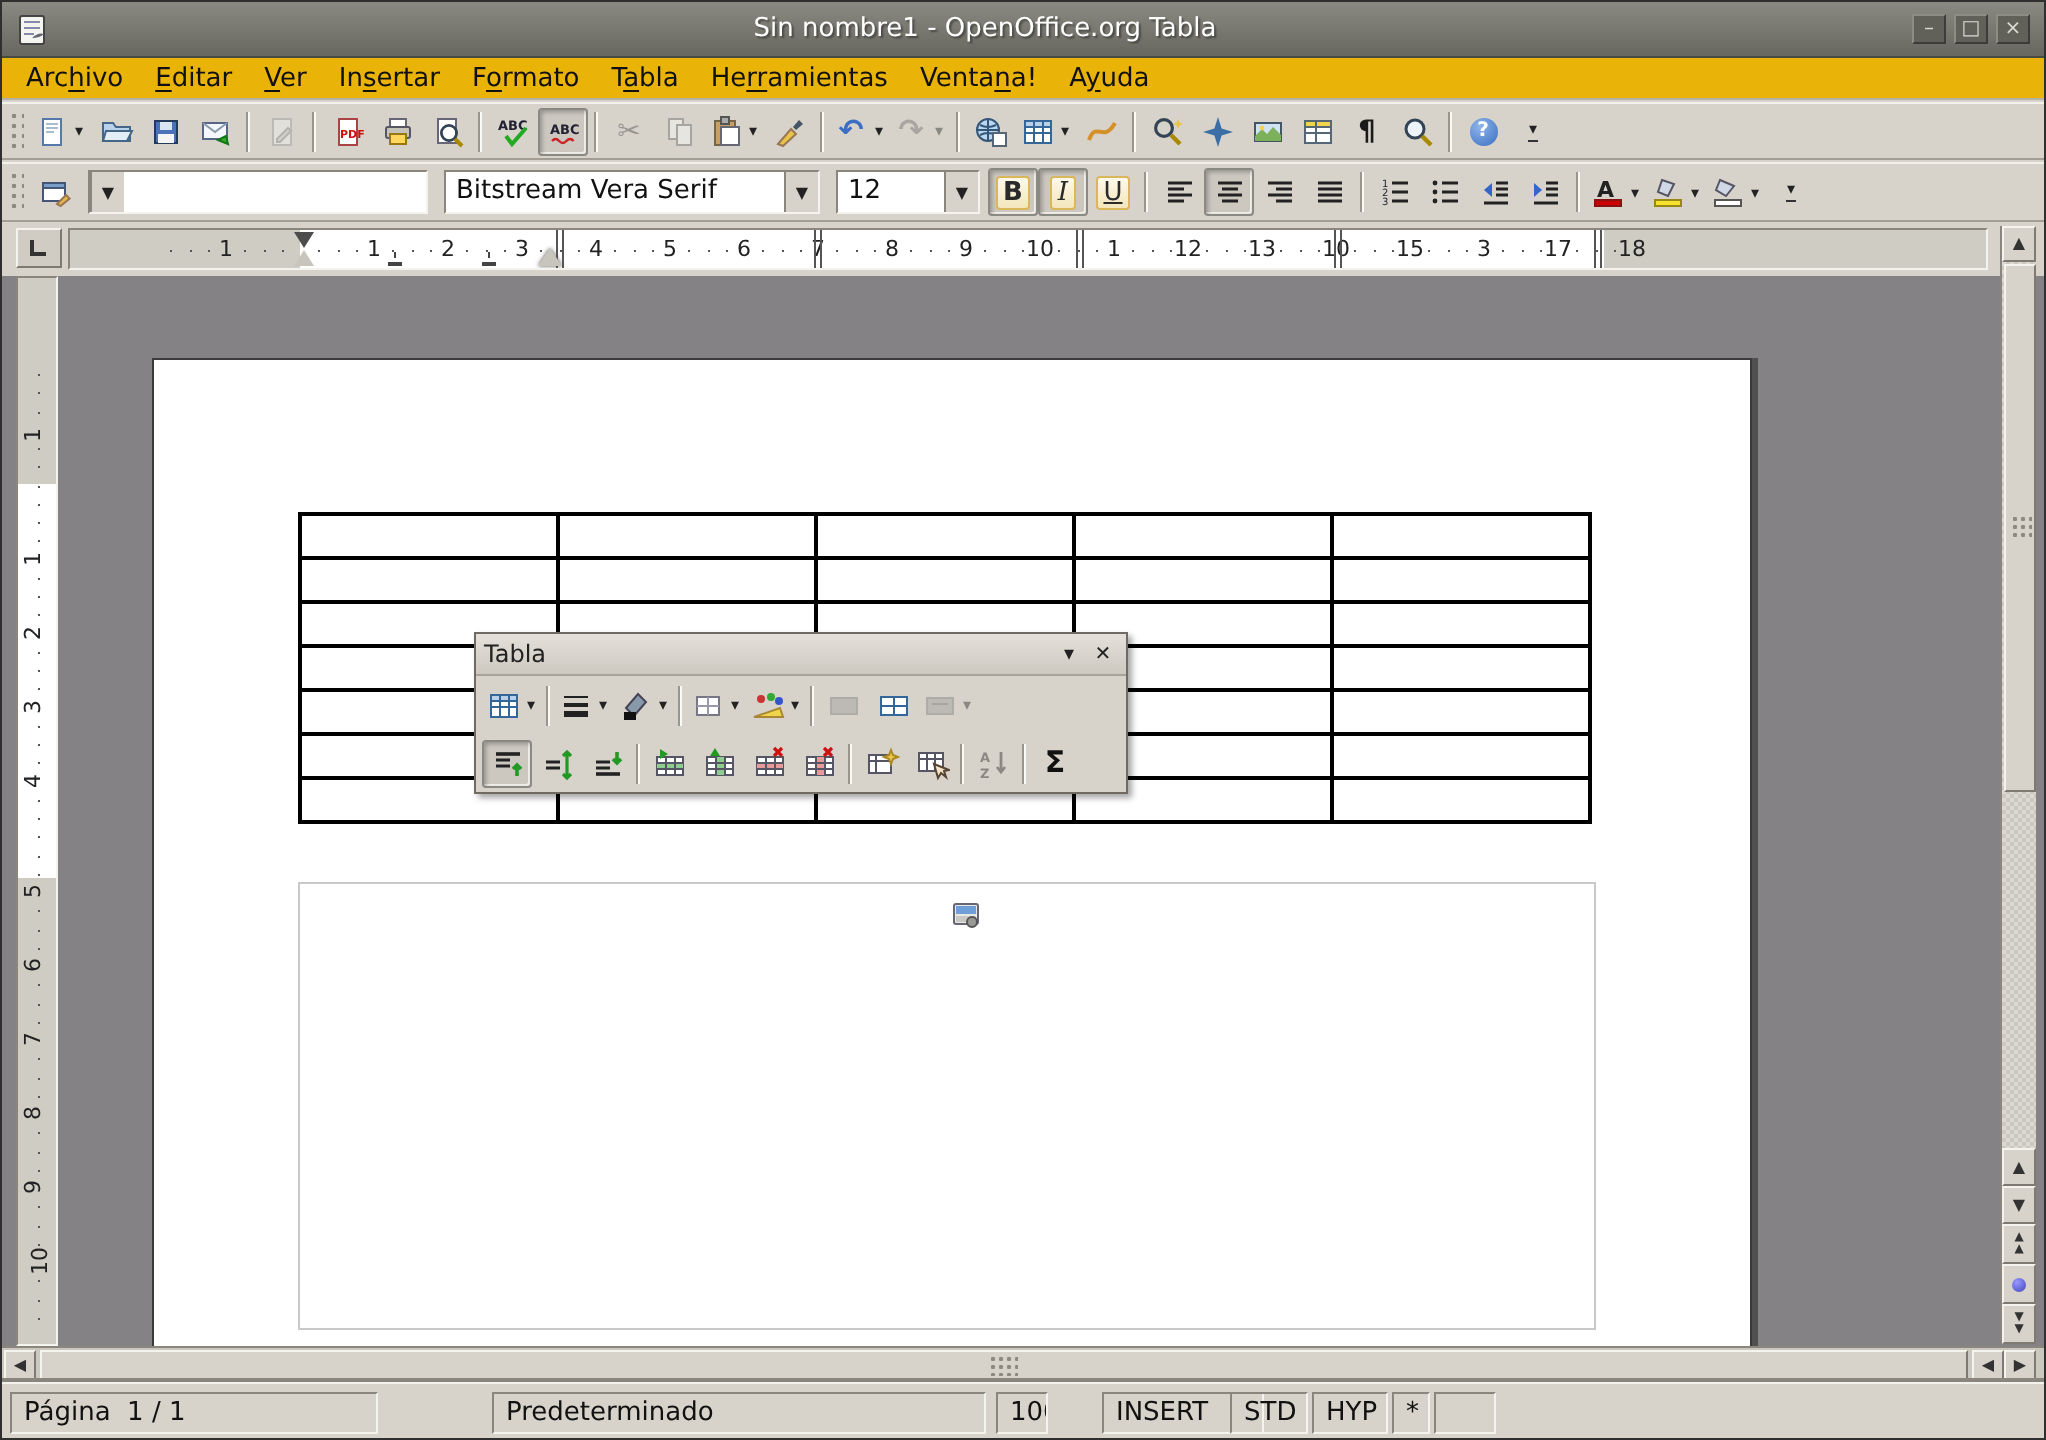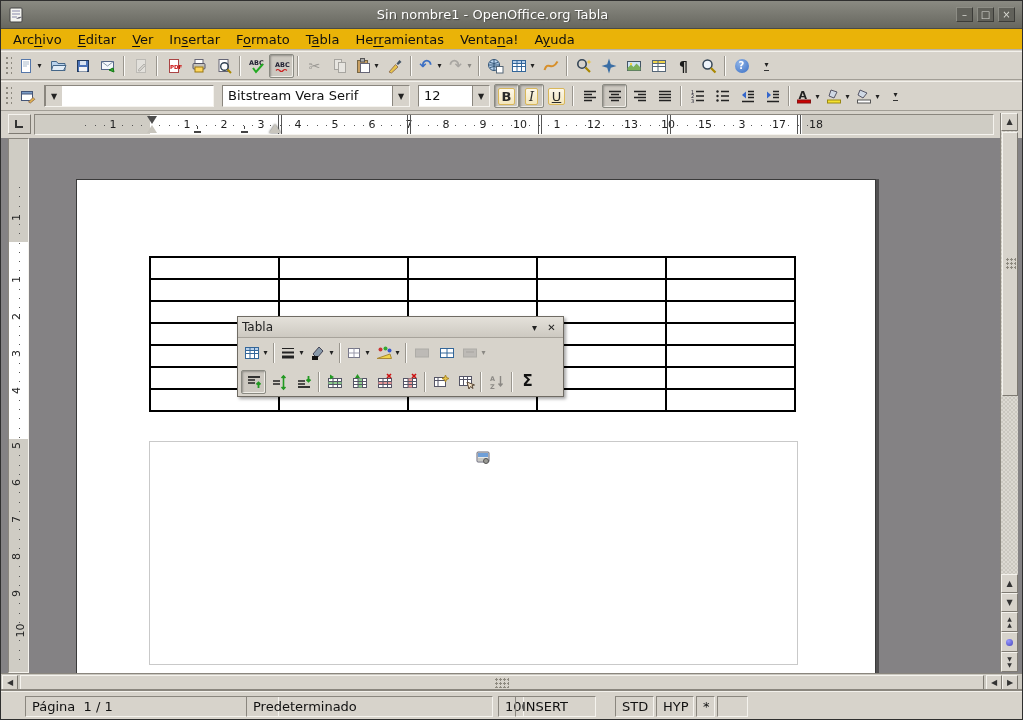--- a/index.html
+++ b/index.html
@@ -954,23 +954,23 @@
   <div id="hscroll">
     <span class="sbtn" style="left:1px;top:1px;width:16px;height:15px">◀</span>
     <div id="hthumb">
         <span class="gd"></span>
       </div>
     <span class="sbtn" style="left:985px;top:1px;width:16px;height:15px">◀</span>
     <span class="sbtn" style="left:1001px;top:1px;width:16px;height:15px">▶</span>
   </div>
 
   <div id="statusbar">
-    <span class="sfield" style="left:24px;width:254px">Página  1 / 1</span>
+    <span class="sfield" style="left:4px;width:184px">Página  1 / 1</span>
     <span class="sfield" style="left:245px;width:247px">Predeterminado</span>
     <span class="sfield" style="left:497px;width:26px">100%</span>
-    <span class="sfield" style="left:514px;width:81px">INSERT</span>
+    <span class="sfield" style="left:550px;width:81px">INSERT</span>
     <span class="sfield" style="left:614px;width:39px">STD</span>
     <span class="sfield" style="left:655px;width:38px">HYP</span>
     <span class="sfield" style="left:695px;width:19px">*</span>
     <span class="sfield" style="left:716px;width:31px"></span>
   </div>
 
 </div>
 
 </body></html>

